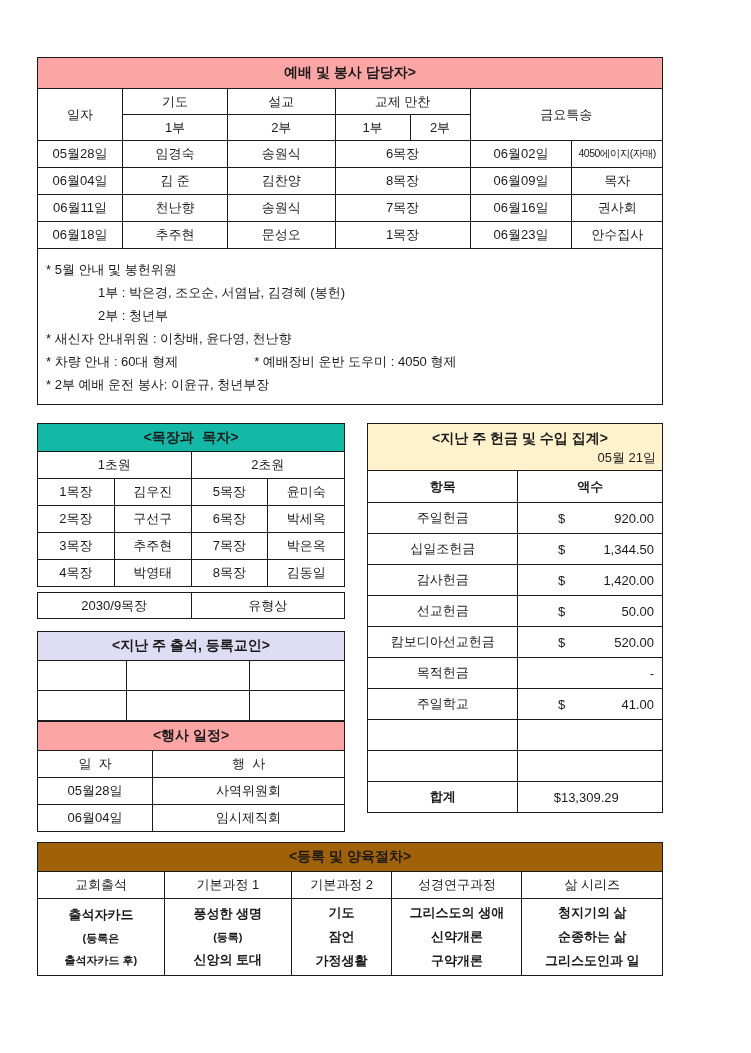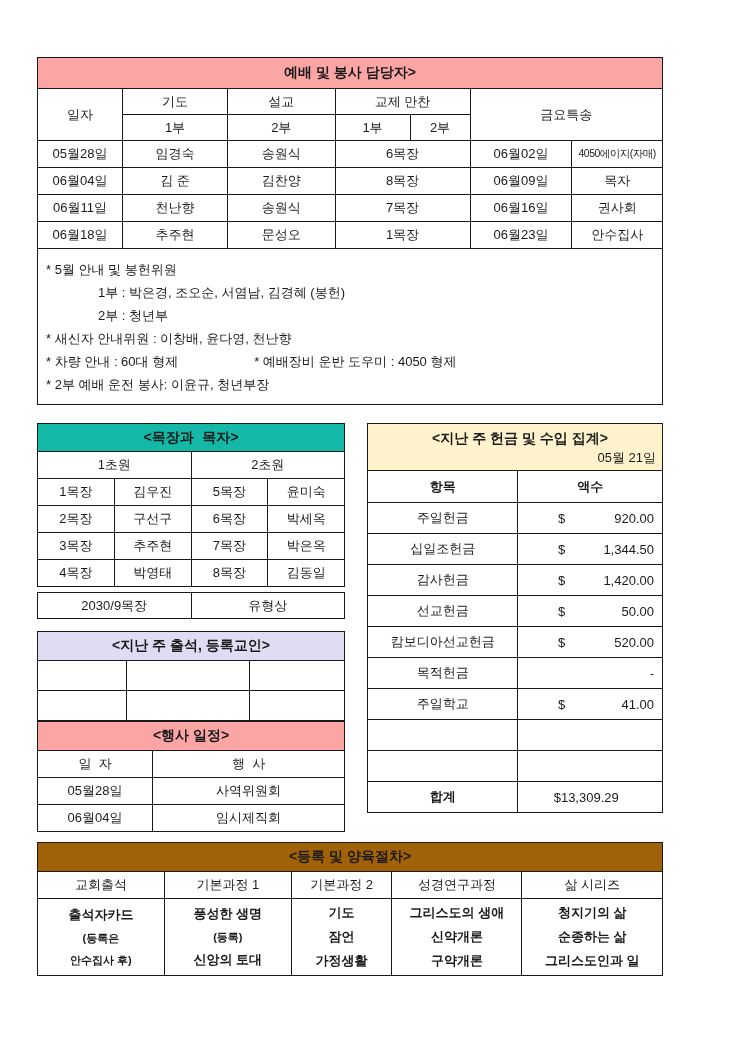--- a/index.html
+++ b/index.html
@@ -381,21 +381,21 @@
       <td>교회출석</td>
       <td>기본과정 1</td>
       <td>기본과정 2</td>
       <td>성경연구과정</td>
       <td>삶 시리즈</td>
     </tr>
     <tr class="crow">
       <td>
         <div class="line">출석자카드</div>
         <div class="line small">(등록은</div>
-        <div class="line small">안수집사 후)</div>
+        <div class="line small">출석자카드 후)</div>
       </td>
       <td>
         <div class="line">풍성한 생명</div>
         <div class="line small">(등록)</div>
         <div class="line">신앙의 토대</div>
       </td>
       <td>
         <div class="line">기도</div>
         <div class="line">잠언</div>
         <div class="line">가정생활</div>

